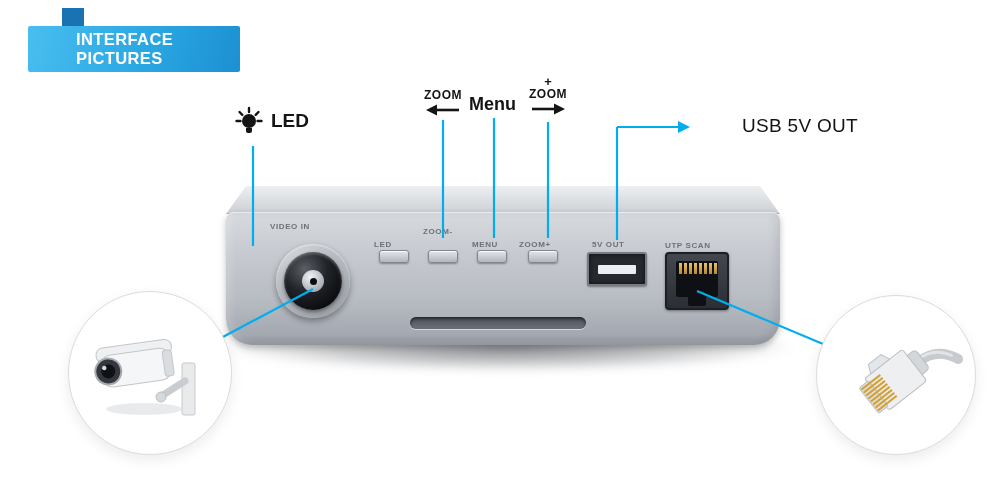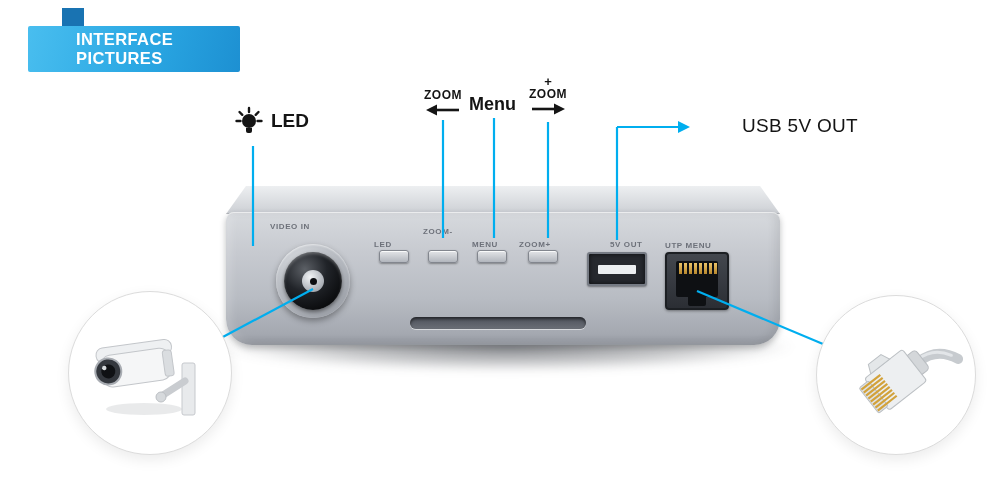--- a/index.html
+++ b/index.html
@@ -29,21 +29,21 @@
               background:linear-gradient(180deg,#d7dade 0%,#c7cad0 30%,#b8bcc3 65%,#a4a8b0 92%,#8f939b 100%);
               box-shadow:inset 0 1px 0 rgba(255,255,255,.55), inset -5px 0 9px rgba(0,0,0,.08),
                          inset 5px 0 9px rgba(255,255,255,.18), 0 3px 6px rgba(20,24,30,.28); }
 
   .dev-label { position:absolute; font-size:8px; font-weight:bold; color:#6d717a; letter-spacing:.6px; }
   .lbl-video-in   { left:44px;  top:36px; width:72px; }
   .lbl-led        { left:148px; top:54px; width:40px; }
   .lbl-zoom-minus { left:197px; top:41px; width:40px; }
   .lbl-menu       { left:246px; top:54px; width:40px; }
   .lbl-zoom-plus  { left:293px; top:54px; width:40px; }
-  .lbl-5v         { left:384px; top:54px; width:50px; }
+  .lbl-5v         { left:366px; top:54px; width:50px; }
   .lbl-utp        { left:439px; top:55px; width:64px; }
 
   .dev-btn { position:absolute; width:30px; height:13px; border-radius:3px; border:1px solid #82868e;
              background:linear-gradient(180deg,#e3e5e8,#b2b6bd);
              box-shadow:inset 0 1px 0 rgba(255,255,255,.8), 0 1px 2px rgba(0,0,0,.35); }
   .btn-led        { left:153px; top:64px; }
   .btn-zoom-minus { left:202px; top:64px; }
   .btn-menu       { left:251px; top:64px; }
   .btn-zoom-plus  { left:302px; top:64px; }
 
@@ -127,21 +127,21 @@
     <div class="dev-btn btn-menu"></div>
 
     <div class="dev-label lbl-zoom-plus">ZOOM+</div>
     <div class="dev-btn btn-zoom-plus"></div>
 
     <div class="dev-label lbl-5v">5V OUT</div>
     <div class="usb-port">
       <div class="usb-tongue"></div>
     </div>
 
-    <div class="dev-label lbl-utp">UTP MENU</div>
+    <div class="dev-label lbl-utp">UTP SCAN</div>
     <div class="rj45">
       <div class="rj45-inner">
         <div class="rj45-pins">
           <span></span>
             <span></span>
             <span></span>
             <span></span>
             <span></span>
             <span></span>
             <span></span>

